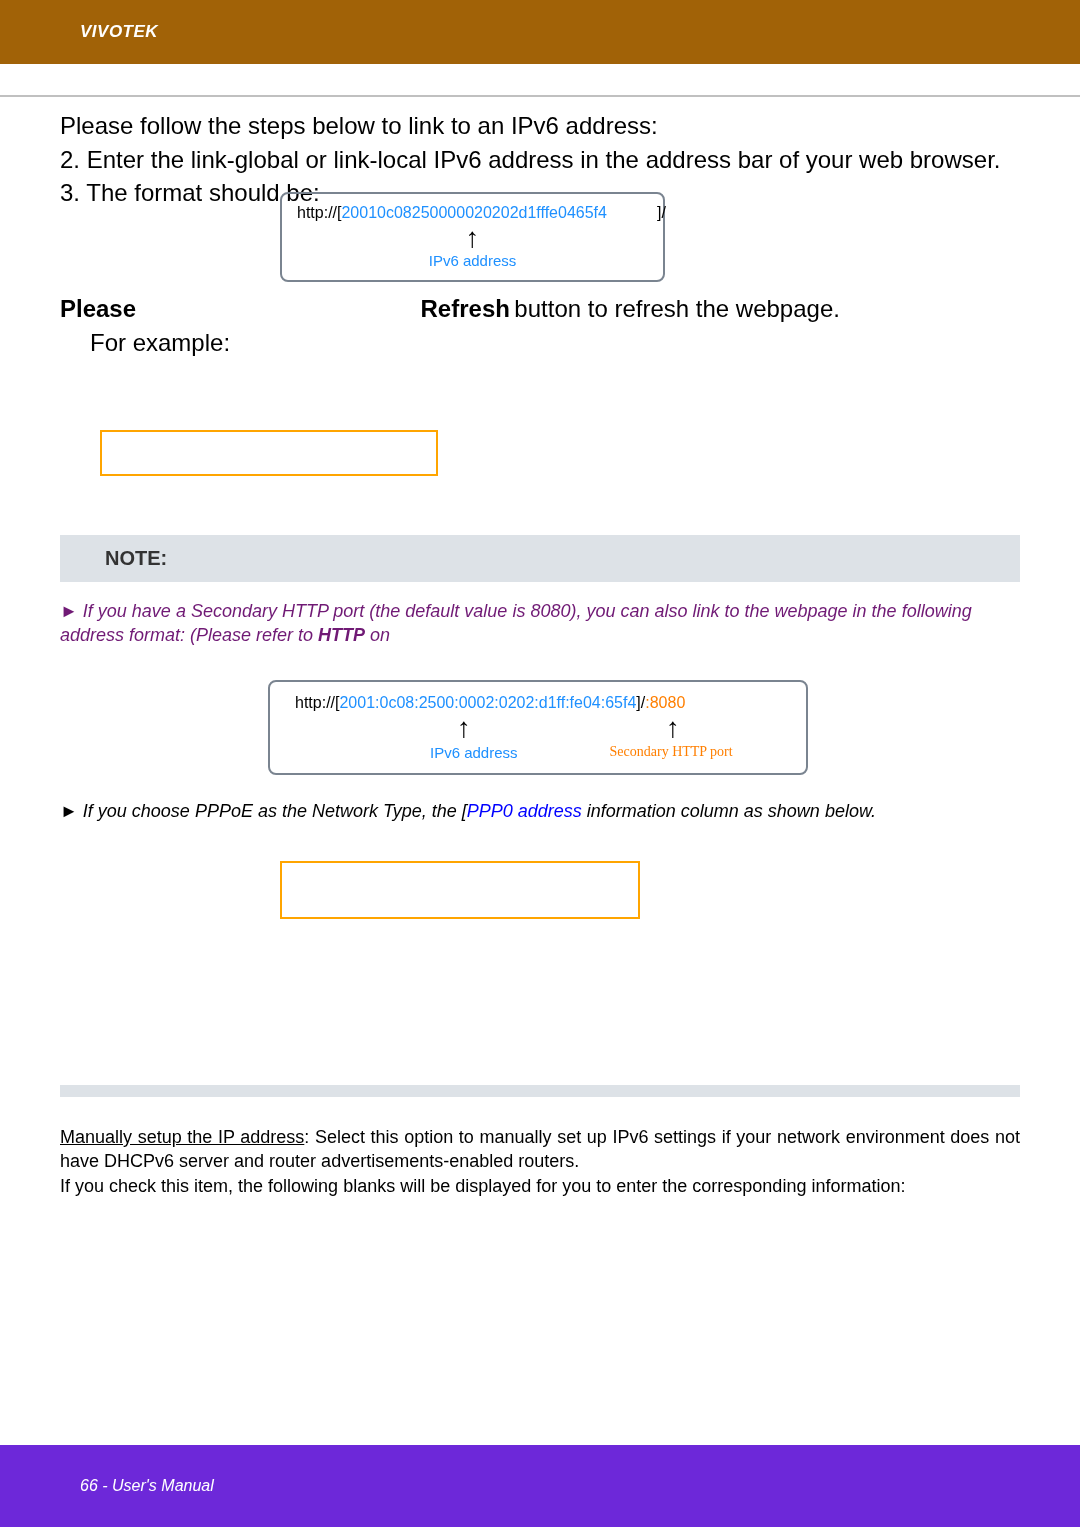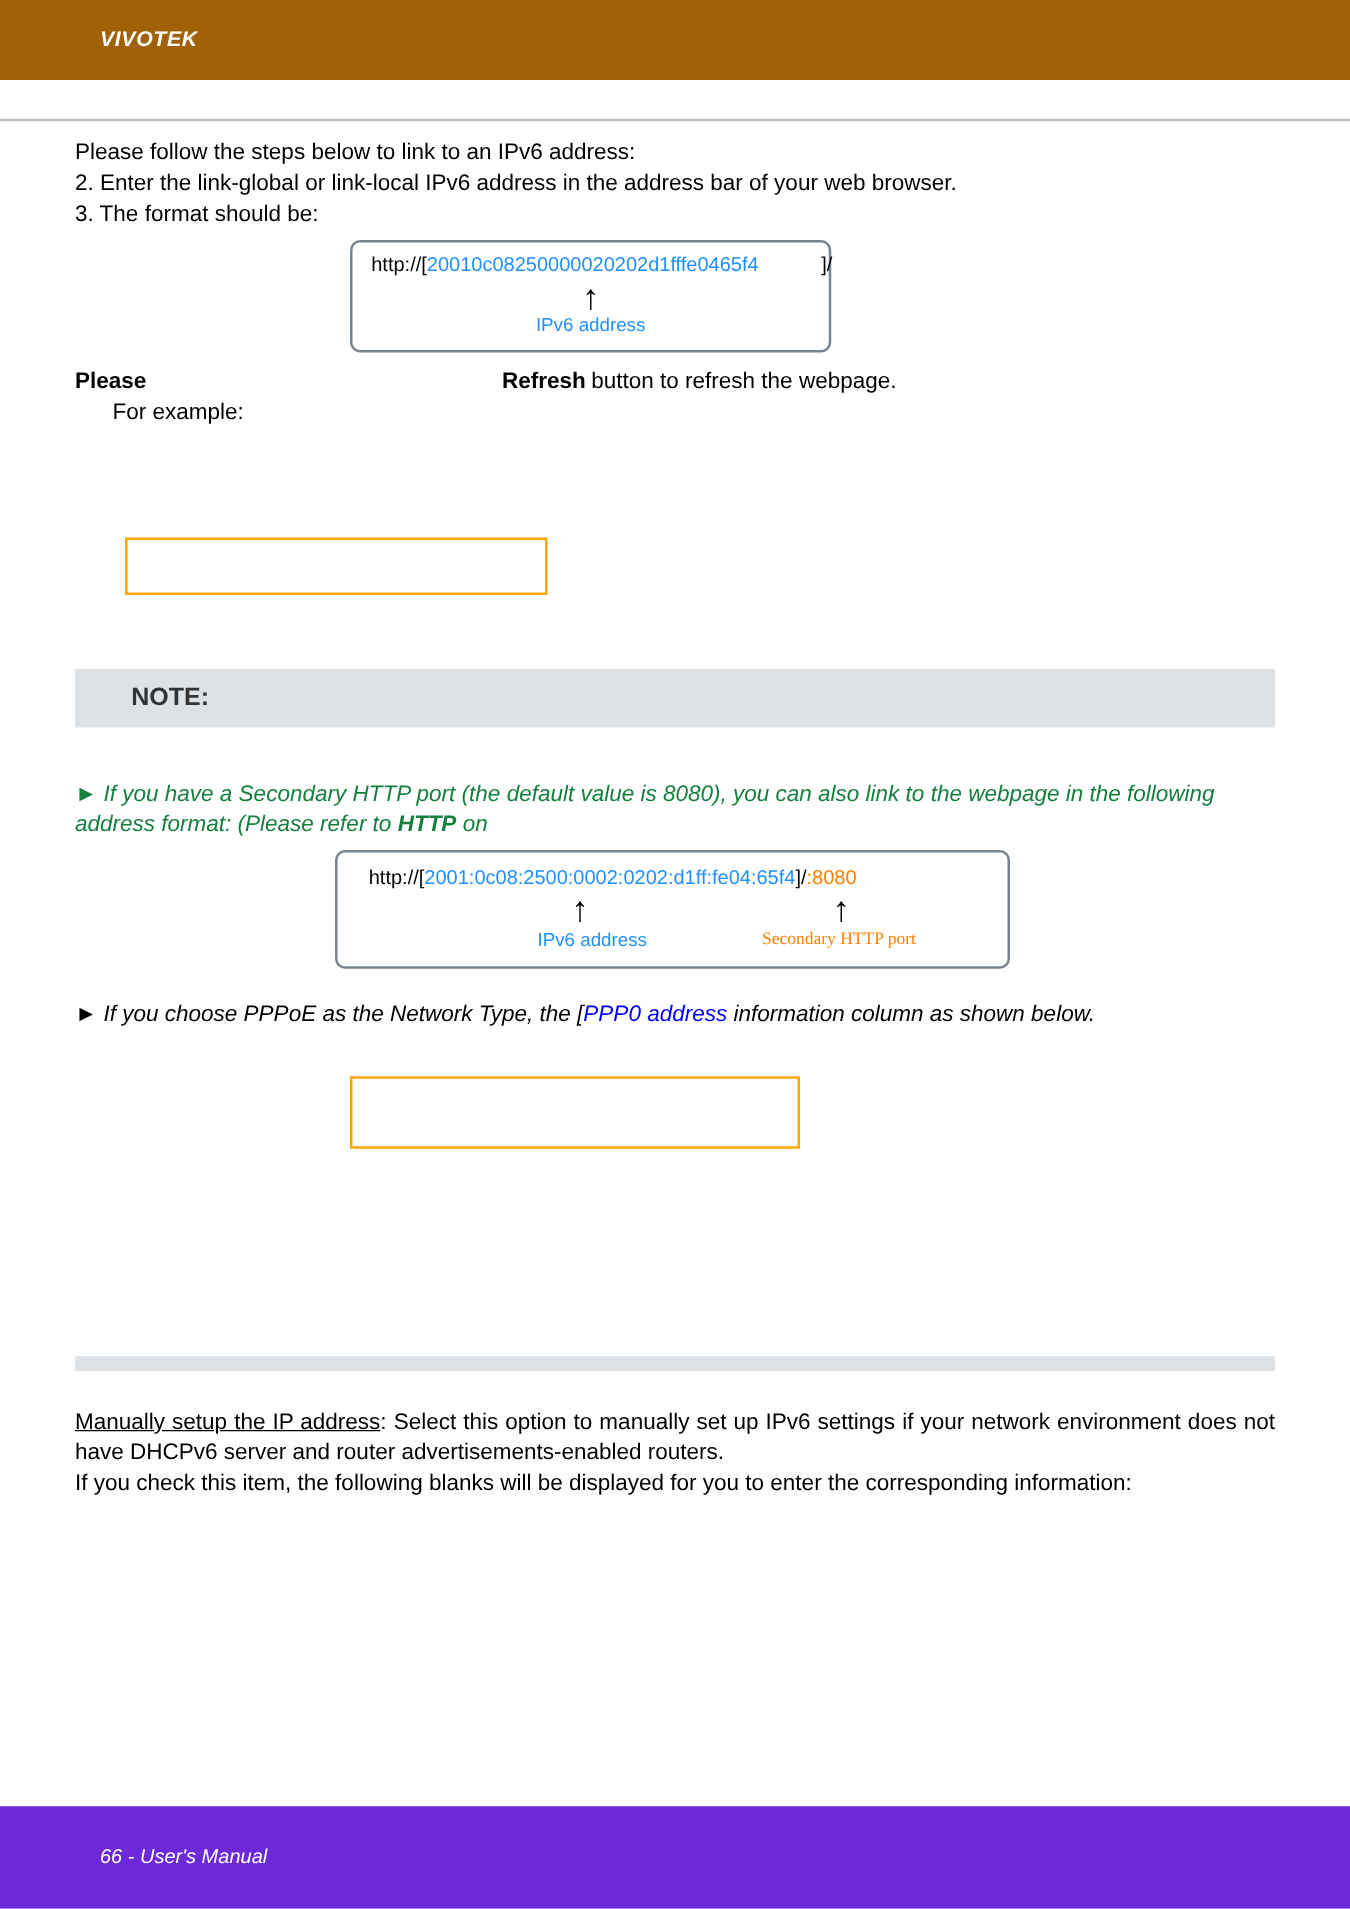--- a/index.html
+++ b/index.html
@@ -30,21 +30,21 @@
       top: 95px;
       left: 0;
       right: 0;
       height: 2px;
       background: #c0c0c0;
     }
     .content {
       padding: 45px 60px 0 60px;
     }
     .body-text {
-      font-size: 18px;
+      font-size: 24px;
       color: #000;
       line-height: 1.4;
     }
     .diagram-box {
       border: 2px solid #7a8490;
       border-radius: 8px;
       padding: 10px 15px;
       display: inline-block;
       position: relative;
     }
@@ -86,25 +86,25 @@
       right: 60px;
     }
     .note-header {
       background: #dde2e7;
       padding: 12px 45px;
       font-weight: bold;
       font-size: 20px;
       color: #333;
     }
     .note-body {
-      margin-top: 41px;
+      margin-top: 17px;
       font-style: italic;
       font-size: 18px;
       line-height: 1.35;
-      color: #15803d;
+      color: #701a75;
     }
     .diagram2 {
       position: absolute;
       top: 680px;
       left: 268px;
       width: 540px;
       height: 95px;
       text-align: left;
       padding-top: 12px;
     }

